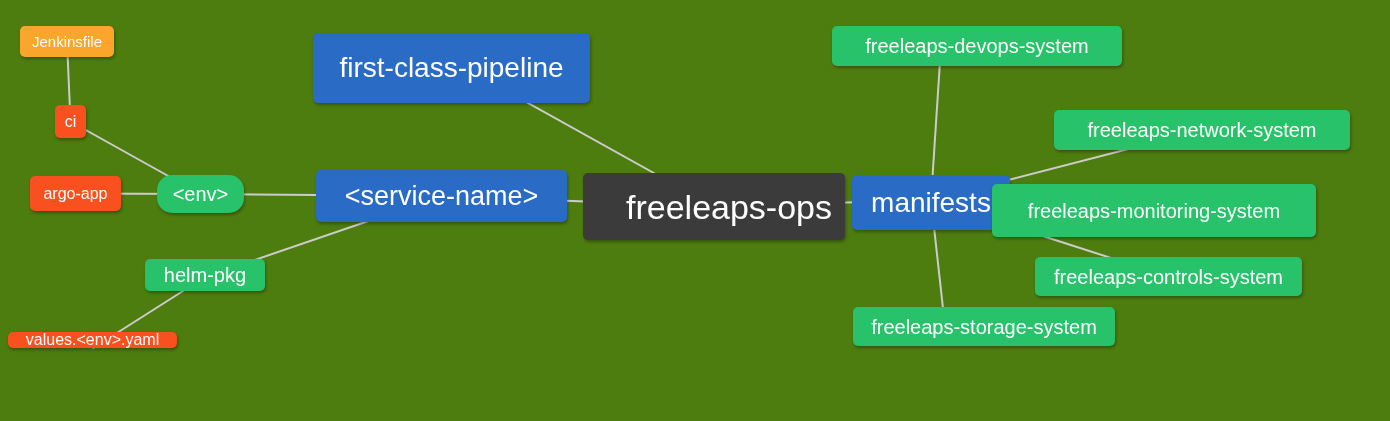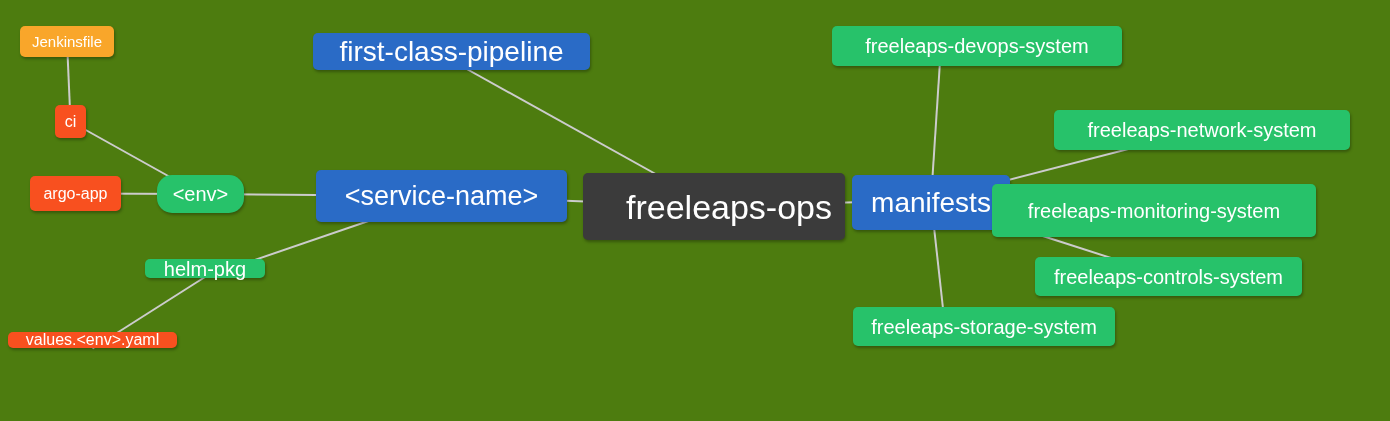--- a/index.html
+++ b/index.html
@@ -55,23 +55,23 @@
       <line x1="931" y1="200" x2="1202" y2="130" stroke="#cccccc" stroke-width="2"></line>
       <line x1="931" y1="200" x2="1214" y2="203.5" stroke="#cccccc" stroke-width="2"></line>
       <line x1="931" y1="200" x2="1168.5" y2="276.5" stroke="#cccccc" stroke-width="2"></line>
       <line x1="931" y1="200" x2="945" y2="326.5" stroke="#cccccc" stroke-width="2"></line>
     </svg>
   <div id="node-layer">
       <div class="node" style="left: 20px; top: 26px; width: 94px; height: 31px; font-size: 15px; background: rgb(249, 166, 42); color: rgb(255, 255, 255);">Jenkinsfile</div>
       <div class="node" style="left: 55px; top: 105px; width: 31px; height: 33px; font-size: 16px; background: rgb(248, 80, 31); color: rgb(255, 255, 255);">ci</div>
       <div class="node" style="left: 30px; top: 176px; width: 91px; height: 35px; font-size: 16px; background: rgb(248, 80, 31); color: rgb(255, 255, 255);">argo-app</div>
       <div class="node" style="left: 157px; top: 175px; width: 87px; height: 38px; font-size: 20px; background: rgb(39, 194, 106); color: rgb(255, 255, 255); border-radius: 15px;">&lt;env&gt;</div>
-      <div class="node" style="left: 145px; top: 259px; width: 120px; height: 19px; font-size: 20px; background: rgb(39, 194, 106); color: rgb(255, 255, 255);">helm-pkg</div>
+      <div class="node" style="left: 145px; top: 259px; width: 120px; height: 32px; font-size: 20px; background: rgb(39, 194, 106); color: rgb(255, 255, 255);">helm-pkg</div>
       <div class="node" style="left: 8px; top: 332px; width: 169px; height: 16px; font-size: 16px; background: rgb(248, 80, 31); color: rgb(255, 255, 255);">values.&lt;env&gt;.yaml</div>
-      <div class="node" style="left: 313px; top: 33px; width: 277px; height: 37px; font-size: 28px; background: rgb(42, 107, 198); color: rgb(255, 255, 255);">first-class-pipeline</div>
+      <div class="node" style="left: 313px; top: 33px; width: 277px; height: 70px; font-size: 28px; background: rgb(42, 107, 198); color: rgb(255, 255, 255);">first-class-pipeline</div>
       <div class="node" style="left: 316px; top: 170px; width: 251px; height: 52px; font-size: 27px; background: rgb(42, 107, 198); color: rgb(255, 255, 255);">&lt;service-name&gt;</div>
       <div class="node" style="left: 583px; top: 173px; width: 262px; height: 67px; font-size: 34px; background: rgb(59, 59, 59); color: rgb(255, 255, 255); padding-left: 30px;">freeleaps-ops</div>
       <div class="node" style="left: 852px; top: 175px; width: 158px; height: 55px; font-size: 28px; background: rgb(42, 107, 198); color: rgb(255, 255, 255);">manifests</div>
       <div class="node" style="left: 796px; top: 26px; width: 290px; height: 40px; font-size: 20px; background: rgb(39, 194, 106); color: rgb(255, 255, 255); margin-left: 36px;">freeleaps-devops-system</div>
       <div class="node" style="left: 1054px; top: 110px; width: 296px; height: 40px; font-size: 20px; background: rgb(39, 194, 106); color: rgb(255, 255, 255);">freeleaps-network-system</div>
       <div class="node" style="left: 992px; top: 184px; width: 324px; height: 53px; font-size: 20px; background: rgb(39, 194, 106); color: rgb(255, 255, 255);">freeleaps-monitoring-system</div>
       <div class="node" style="left: 1035px; top: 257px; width: 267px; height: 39px; font-size: 20px; background: rgb(39, 194, 106); color: rgb(255, 255, 255);">freeleaps-controls-system</div>
       <div class="node" style="left: 853px; top: 307px; width: 262px; height: 39px; font-size: 20px; background: rgb(39, 194, 106); color: rgb(255, 255, 255);">freeleaps-storage-system</div>
     </div>
 </div>

